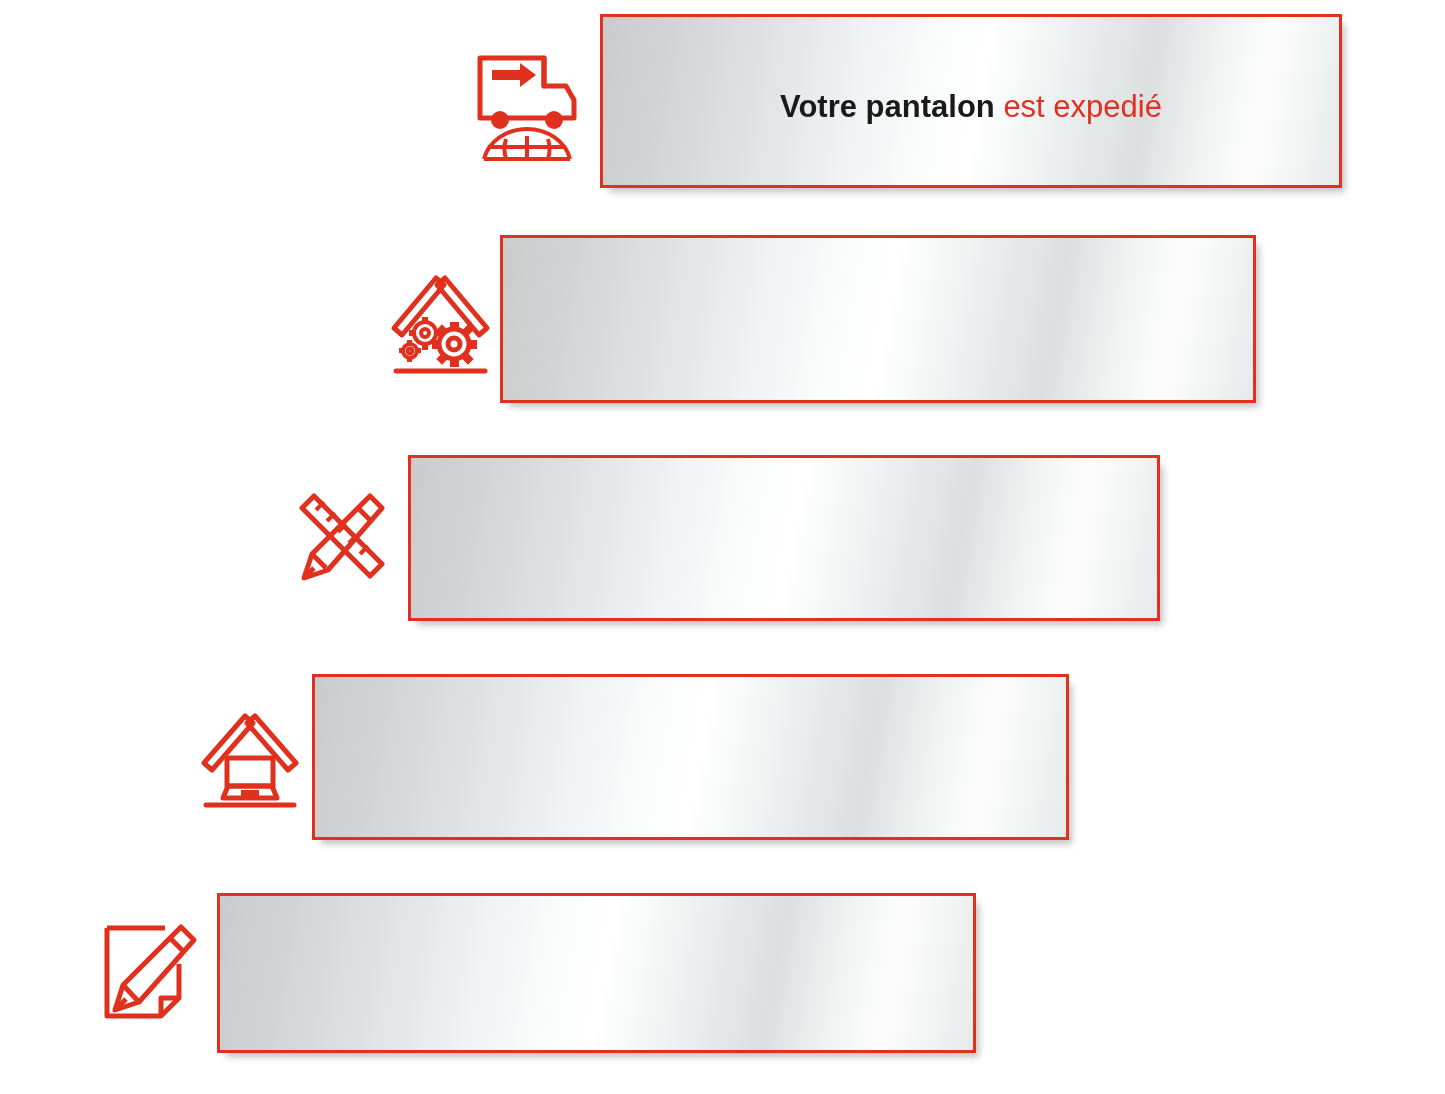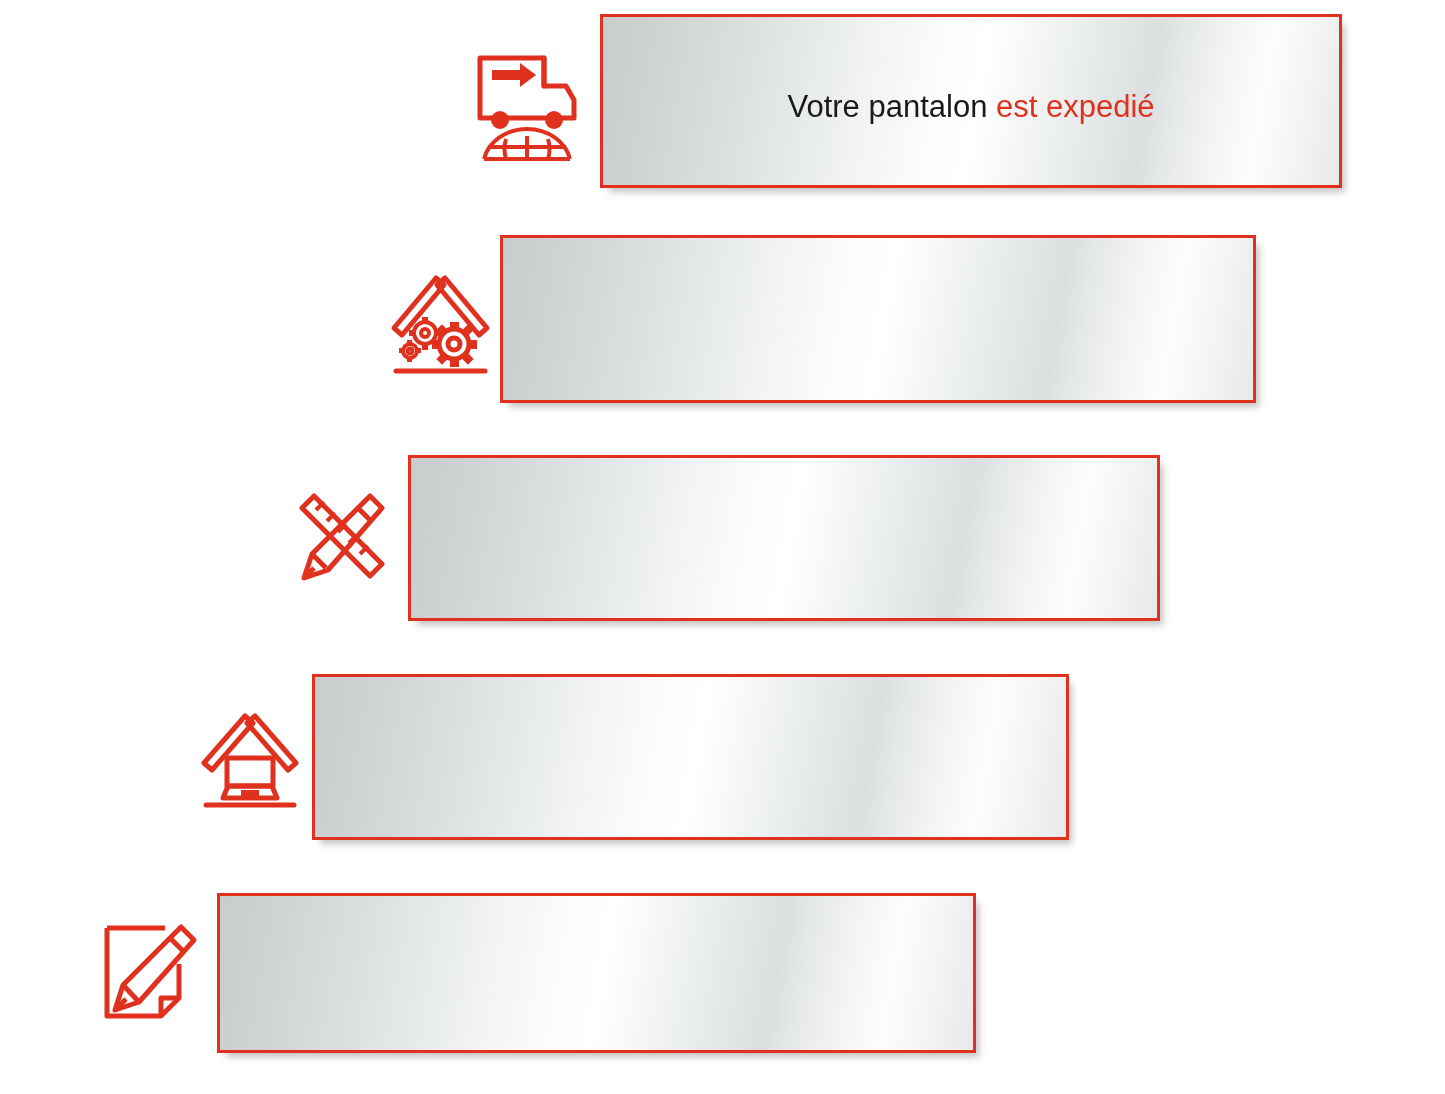--- a/index.html
+++ b/index.html
@@ -64,21 +64,21 @@
     position: absolute;
     left: 0;
     right: 0;
     text-align: center;
     color: #000000;
     line-height: 1.30;
     white-space: nowrap;
   }
   .bar-line { display: block; }
   .red { color: #E0301E; }
-  .blk { color: #1a1a1a; }
+  .blk { color: #1a1a1a; font-weight: bold; }
 
   
   
   #step5 .bar      { left: 600px; top: 14px;  width: 742px;  height: 174px; }
   #step5 .bar-text { top: 70px; font-size: 31px; }
   #step5 .step-icon{ left: 474px; top: 46px;  width: 106px; height: 118px; }
 
   
   #step4 .bar      { left: 500px; top: 235px; width: 756px;  height: 168px; }
   #step4 .bar-text { top: 272px; font-size: 31px; }

